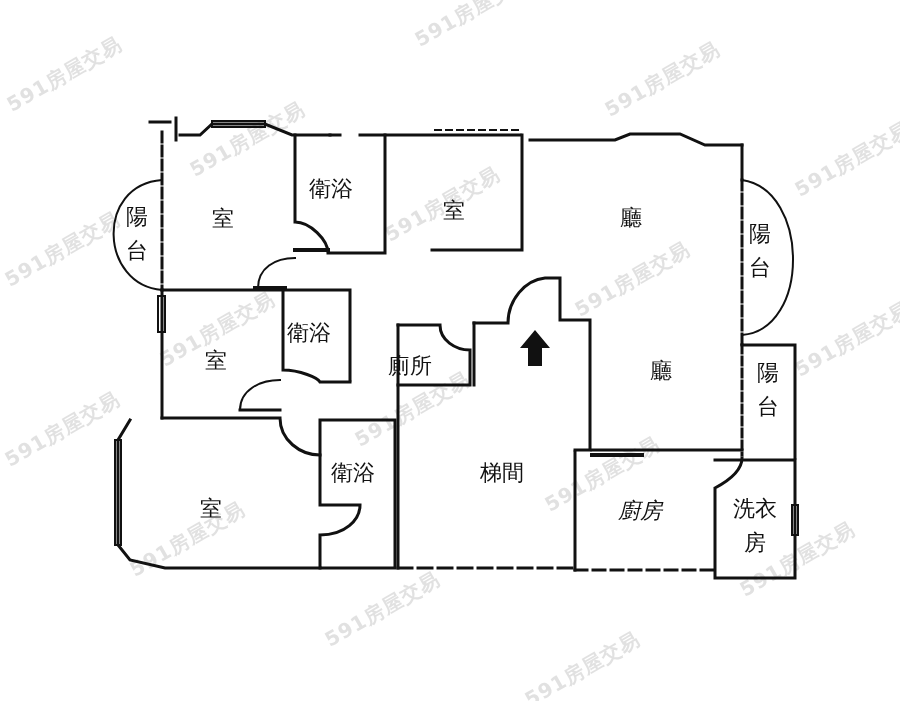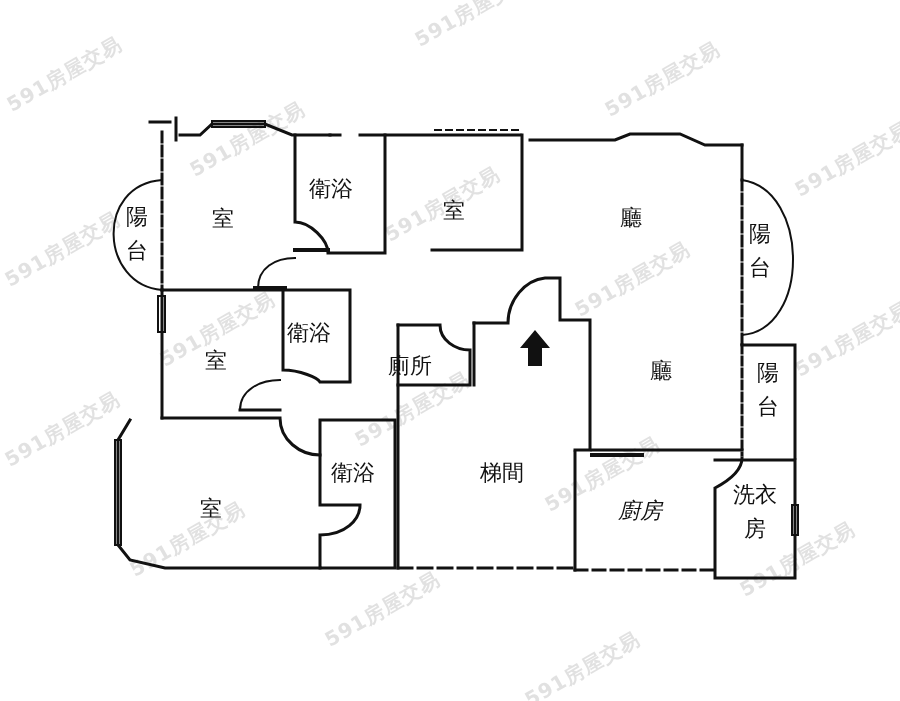--- a/index.html
+++ b/index.html
@@ -116,16 +116,16 @@
 <div class="label" style="left:388px;top:355px;text-align:center;">廁所</div>
 <div class="label" style="left:650px;top:360px;">廳</div>
 <div class="vlabel" style="left:756px;top:356px;">
   <span>陽</span><br>
   <span>台</span>
 </div>
 <div class="label" style="left:200px;top:498px;">室</div>
 <div class="label" style="left:331px;top:462px;">衛浴</div>
 <div class="label" style="left:480px;top:462px;text-align:center;">梯間</div>
 <div class="label" style="left:618px;top:500px;font-style:italic;">廚房</div>
-<div class="vlabel" style="left:730px;top:478px;width:50px;">
+<div class="vlabel" style="left:730px;top:492px;width:50px;">
   <span>洗衣</span><br>
   <span>房</span>
 </div>
 
 </body></html>

